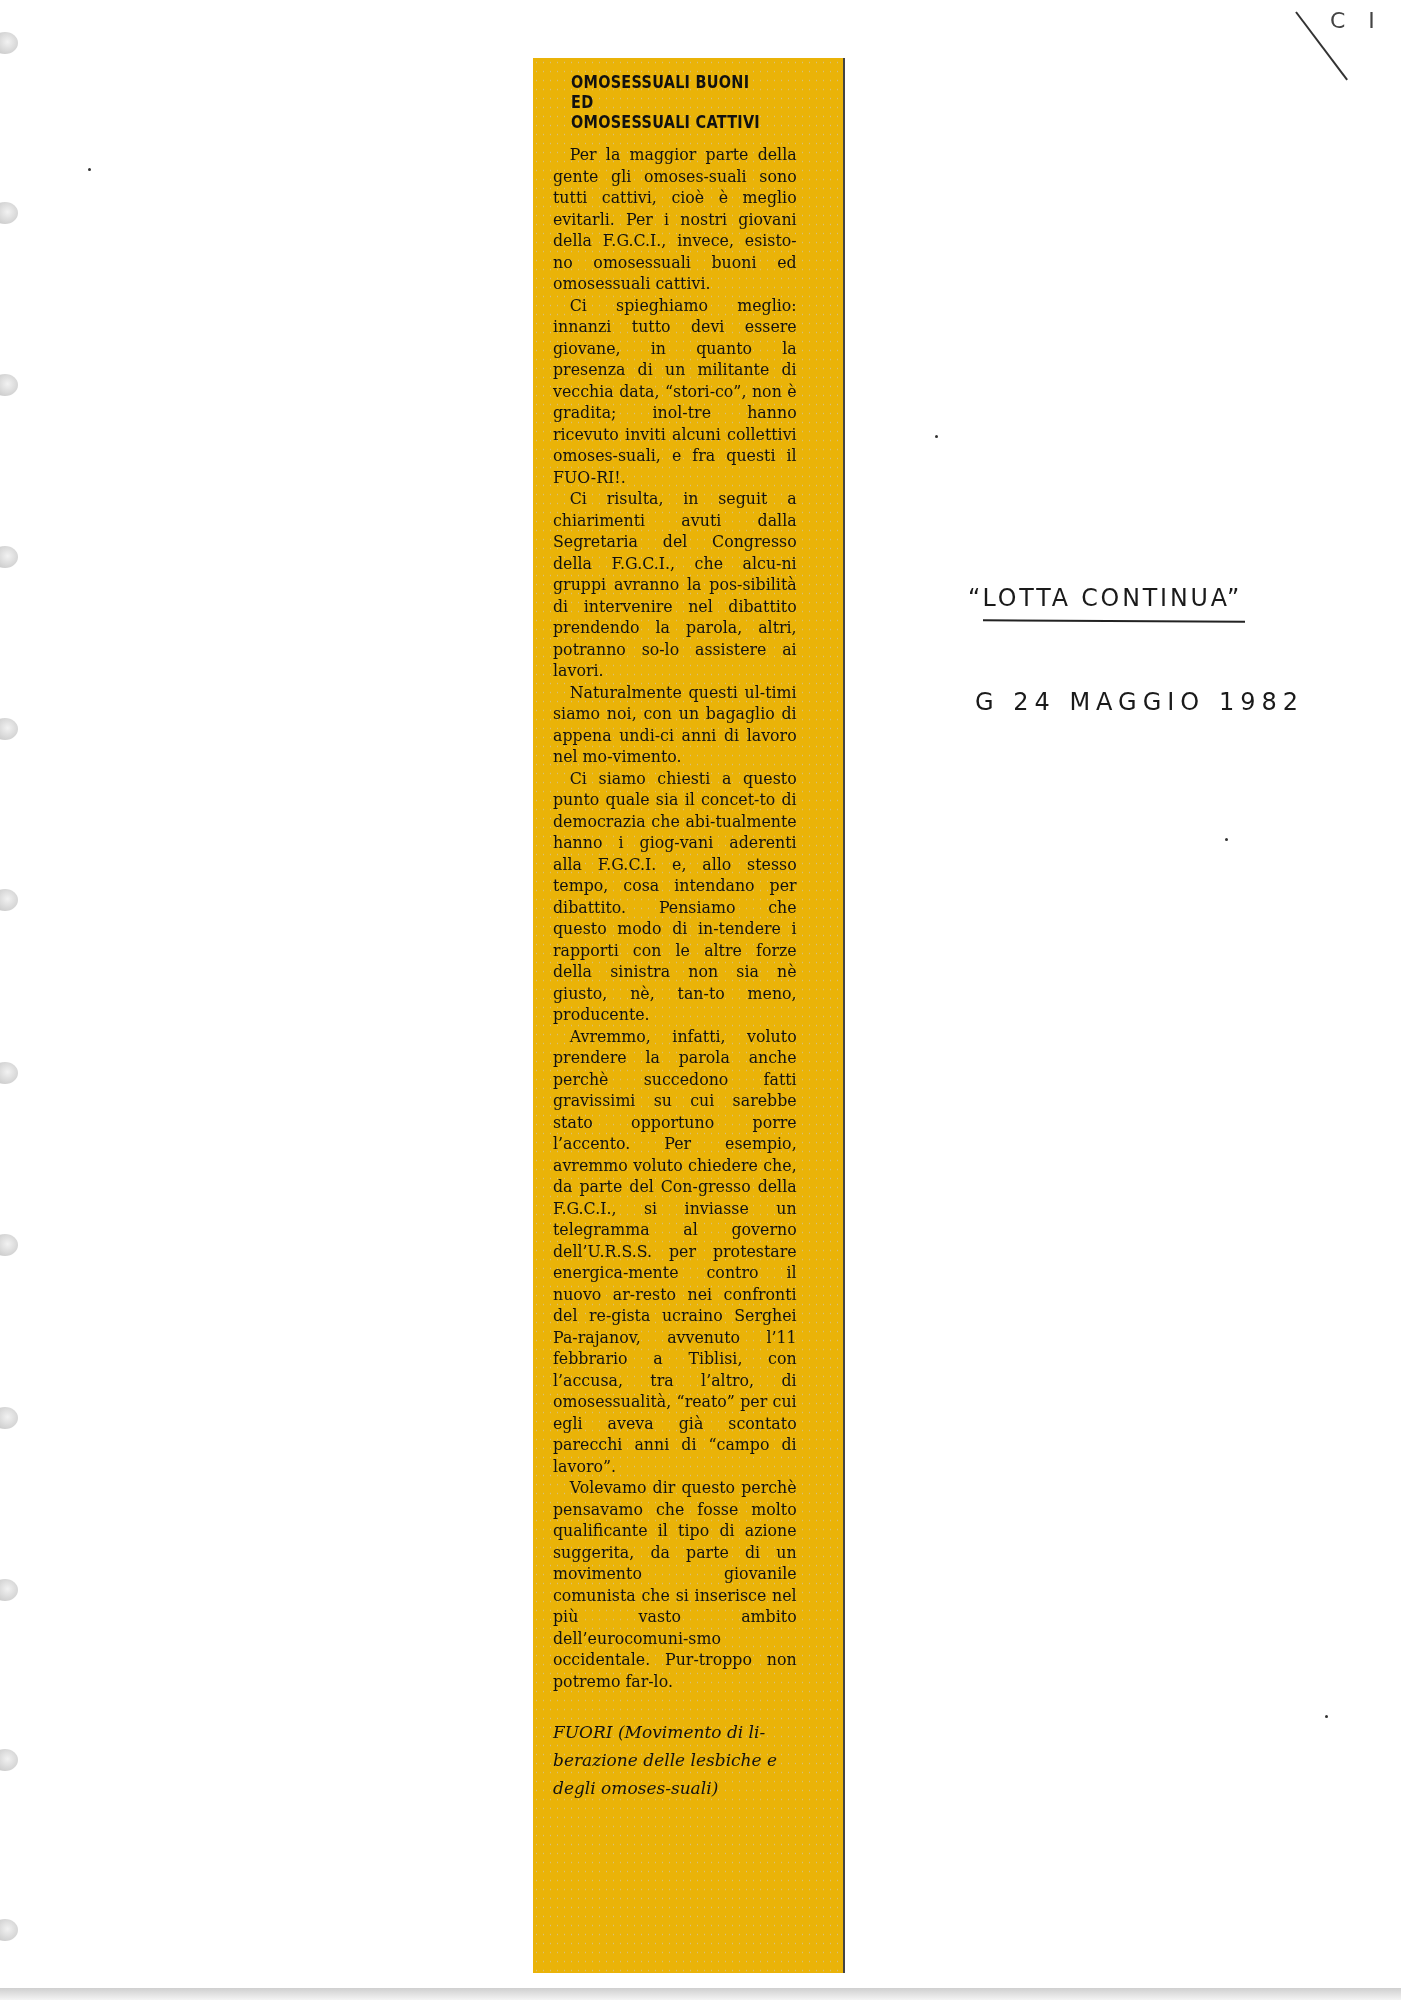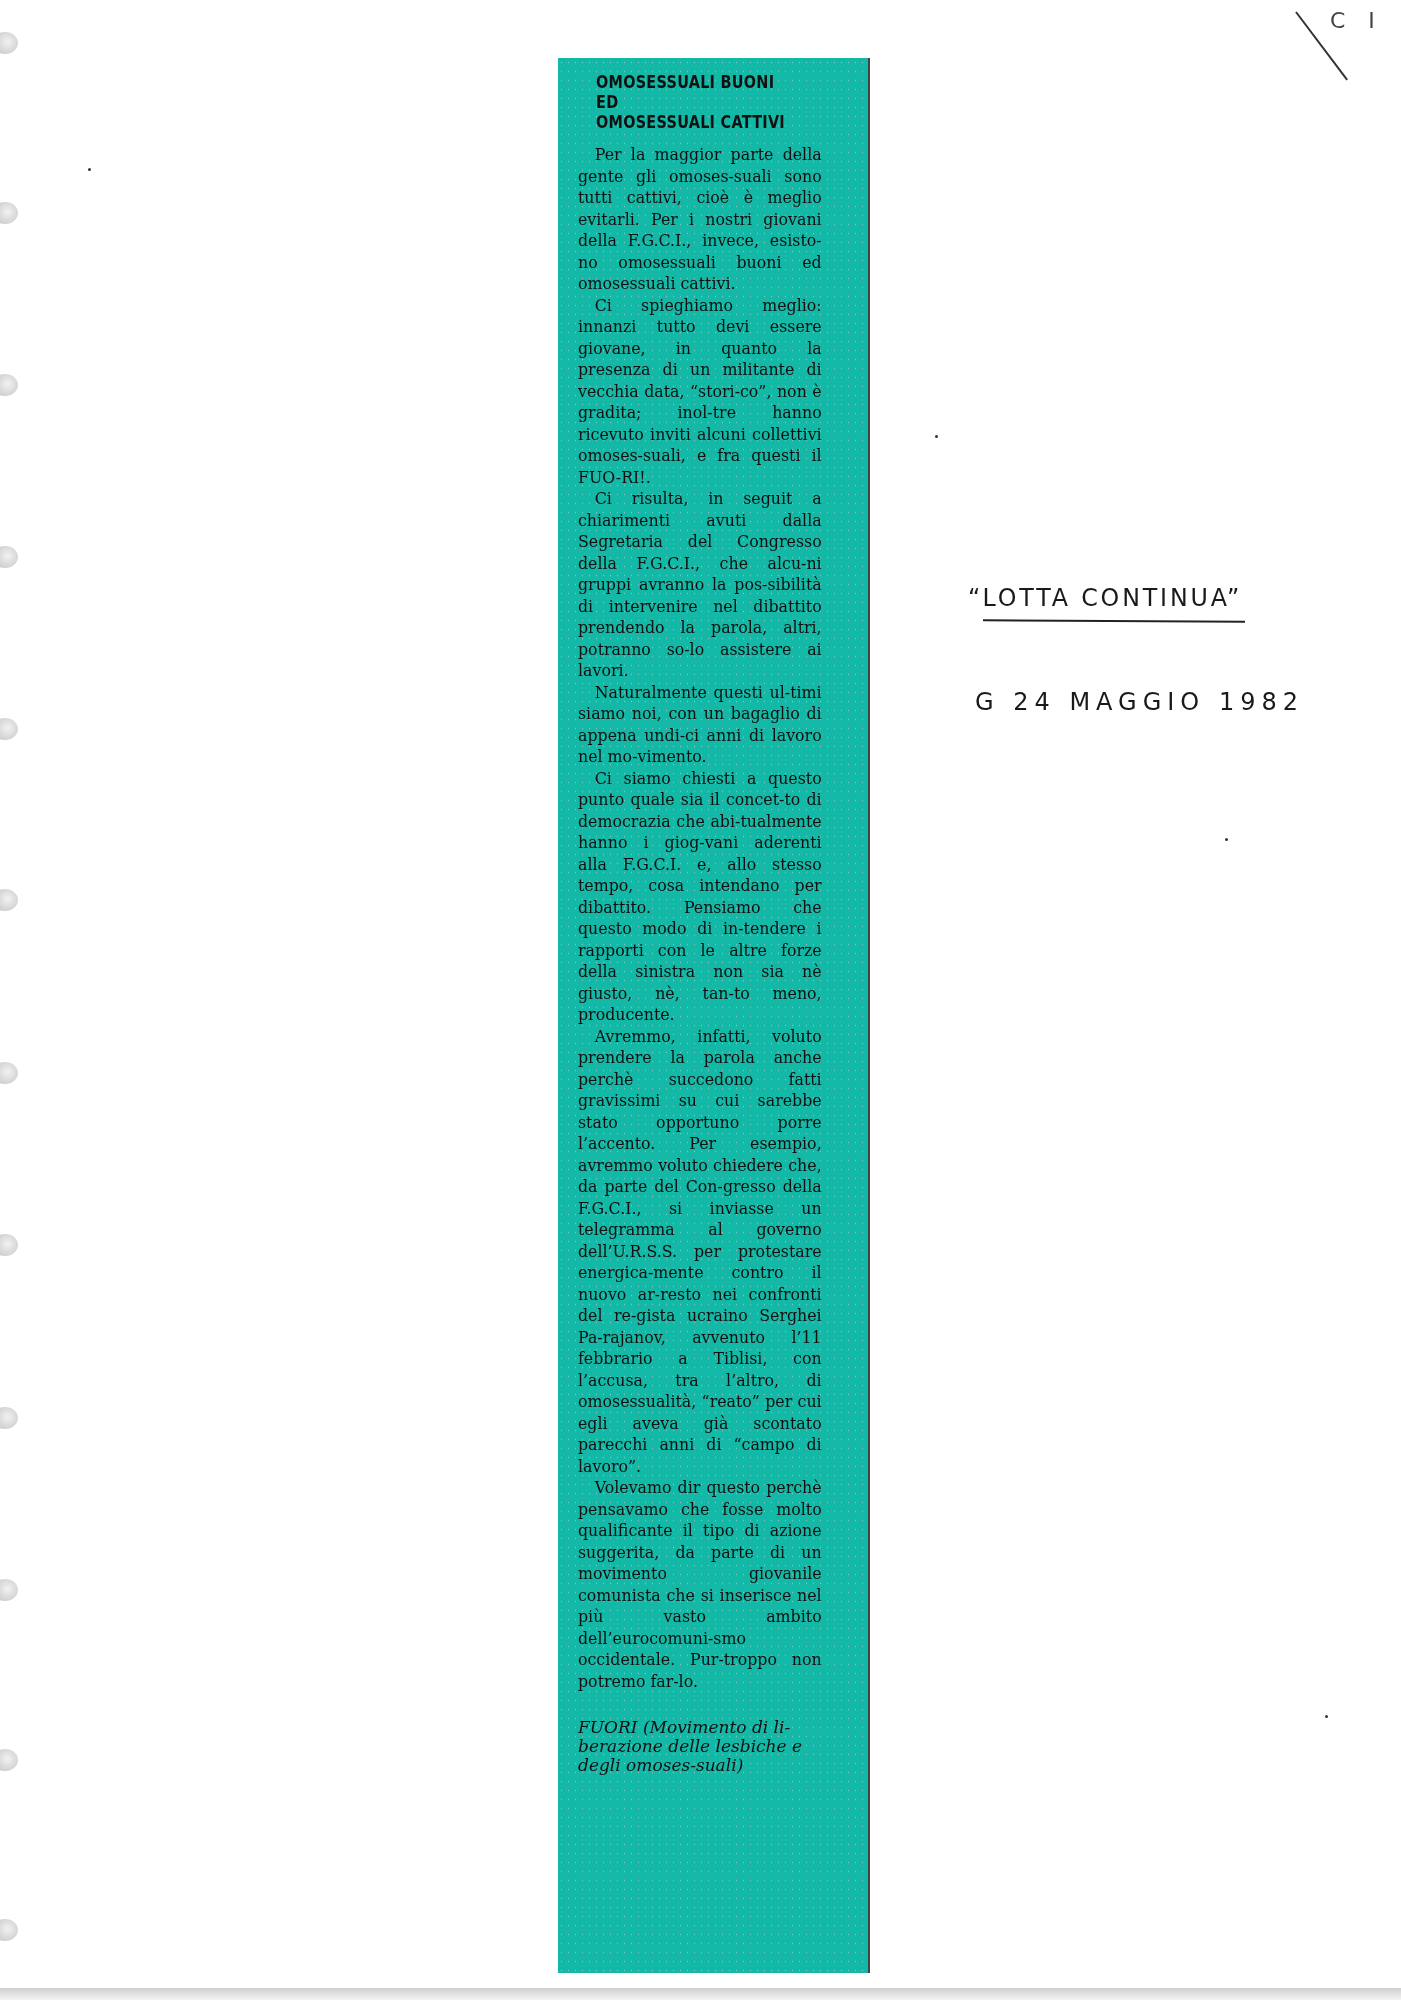--- a/index.html
+++ b/index.html
@@ -9,22 +9,22 @@
     }
     .page-edge {
       position:absolute; left:0; right:0; top:1988px; height:12px;
       background:linear-gradient(#cfcfcf, #f4f4f4);
     }
     .hole {
       position:absolute; left:-8px; width:26px; height:22px; border-radius:50%;
       background:radial-gradient(circle at 60% 45%, #f2f2f2 0%, #d4d4d4 55%, #b8b8b8 100%);
     }
     .clipping {
-      position:absolute; left:558px; top:58px; width:312px; height:1915px;
-      background:#14b8a6;
+      position:absolute; left:533px; top:58px; width:312px; height:1915px;
+      background:#eab308;
       border-right:2px solid #444;
       box-sizing:border-box;
       padding:14px 8px 0 20px;
       color:#111;
     }
     .clipping::before {
       content:""; position:absolute; inset:0;
       background-image: radial-gradient(#c9c9c9 0.7px, transparent 0.8px);
       background-size:7px 9px; opacity:0.6; pointer-events:none;
     }
@@ -39,21 +39,21 @@
       font-family:"DejaVu Serif", serif;
       font-size:17px; line-height:21.5px;
       text-align:justify; hyphens:manual;
       width:262px;
       transform:scaleX(0.93); transform-origin:left;
     }
     .body-text p { margin:0; text-indent:18px; }
     .signature {
       position:relative; margin-top:26px;
       font-family:"DejaVu Serif", serif; font-style:italic;
-      font-size:17px; line-height:19px; width:250px;
+      font-size:17px; line-height:28px; width:250px;
     }
     .hand {
       position:absolute; font-family:"DejaVu Sans", sans-serif; color:#1a1a1a;
       font-weight:normal; letter-spacing:3px;
     }
     .hand-source {
       left:968px; top:583px; font-size:25px; transform:scaleX(0.95); transform-origin:left;
     }
     .hand-underline {
       position:absolute; left:983px; top:620px; width:262px; height:2px; background:#222;

